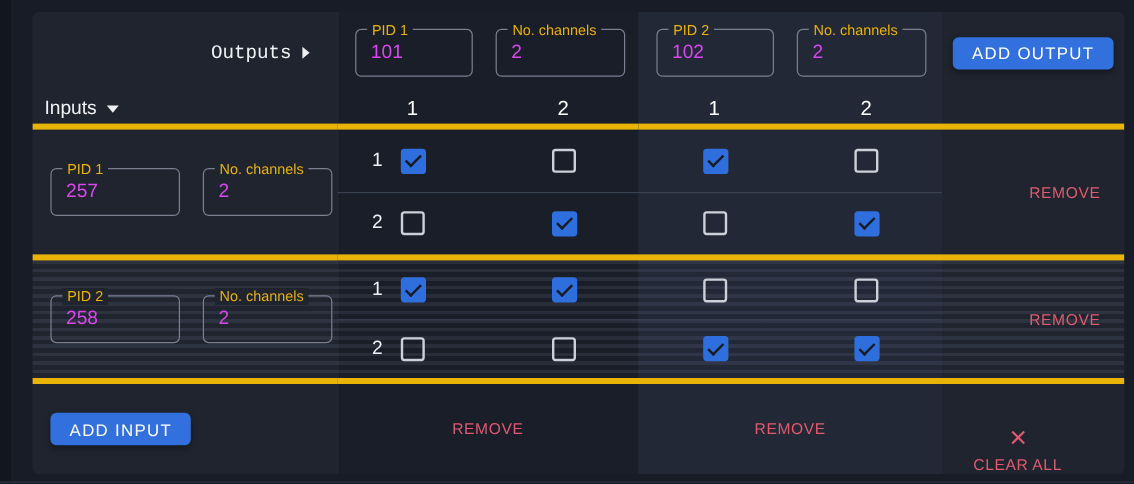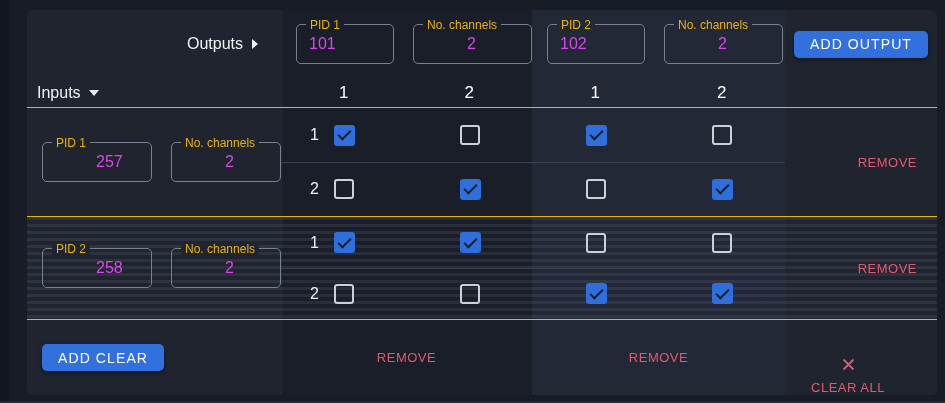--- a/index.html
+++ b/index.html
@@ -16,37 +16,37 @@
   .bg-col-b { left:254px; width:251px; background:#1a1e28; }
   .bg-col-c { left:505px; width:253px; background:#232837; }
   .stripes { position:absolute; left:0; top:207px; width:100%; height:103px; z-index:1;
              background:repeating-linear-gradient(180deg, rgba(163,178,210,0.10) 0 3px, rgba(0,0,0,0) 3px 7px); }
   .v-sep { position:absolute; left:254px; top:0; width:1px; height:100%; background:rgba(255,255,255,0.05); z-index:1; }
 
   .grid { position:relative; z-index:2; display:grid; width:100%; height:100%;
           grid-template-columns:254px 251px 253px 152px;
           grid-template-rows:68px 30px 109px 103px 75px; }
   .cell { position:relative; display:flex; align-items:center; }
-  .bb { border-bottom:1px solid #eab308; }
-
-  
-  .outputs-cell { justify-content:flex-end; padding-right:23px; gap:9px; }
+  .bb { border-bottom:5px solid #eab308; }
+
+  
+  .outputs-cell { justify-content:flex-end; padding-right:23px; gap:9px;font-family:Liberation Mono, monospace; }
   .inputs-cell  { justify-content:flex-start; padding-left:10px; gap:8px; }
   .section-label { color:#f0f2f6; font-size:16px; }
   .caret-right { width:0; height:0; border-top:5px solid transparent; border-bottom:5px solid transparent; border-left:6px solid #eceef2; }
   .caret-down  { width:0; height:0; border-left:5px solid transparent; border-right:5px solid transparent; border-top:6px solid #eceef2; }
 
   
   .fields-row { gap:19px; padding-left:15px; }
   .field { position:relative; height:40px; border:1px solid #798090; border-radius:5px; background:transparent; }
   .field-label { position:absolute; top:-7px; left:9px; padding:0 4px; font-size:12px; line-height:14px;
                  color:#eab308; background:var(--field-bg,#20242f); white-space:nowrap; }
   .field input { width:100%; height:100%; background:transparent; border:none; outline:none;
                  color:#d946ef; font-size:16px; padding:0 6px 0 12px; font-family:"Liberation Sans", sans-serif; }
-  .w98 { width:98px; } .w100 { width:119px;padding-left:41px; }
+  .w98 { width:98px; } .w100 { width:108px; }
   .fb { --field-bg:#1a1e28; } .fc { --field-bg:#232837; } .fa { --field-bg:#20242f; }
 
   
   .headers-cell { display:grid; grid-template-columns:1fr 1fr; align-items:center; }
   .col-header { text-align:center; color:#fff; font-size:17px; }
 
   
   .matrix { grid-column:2 / 4; display:grid; grid-template-columns:repeat(4,1fr); grid-template-rows:1fr 1fr; position:relative; }
   .matrix::before { content:""; position:absolute; left:0; right:0; top:50%; height:1px; background:#3a4150; }
   .mcell { position:relative; display:flex; align-items:center; justify-content:center; }
@@ -205,21 +205,21 @@
         </div>
         <div class="mcell">
           <span class="checkbox checked"></span>
         </div>
       </div>
       <div class="cell remove-cell bb">
         <span class="danger-text">REMOVE</span>
       </div>
 
       <div class="cell footer-a">
-        <button class="btn">ADD CLEAR</button>
+        <button class="btn">ADD INPUT</button>
       </div>
       <div class="cell footer-center">
         <span class="danger-text">REMOVE</span>
       </div>
       <div class="cell footer-center">
         <span class="danger-text">REMOVE</span>
       </div>
       <div class="cell footer-d">
         <svg class="x-icon" width="13" height="13" viewBox="0 0 13 13">
           <line x1="1.5" y1="1.5" x2="11.5" y2="11.5" stroke="#e05a70" stroke-width="1.8"></line>

